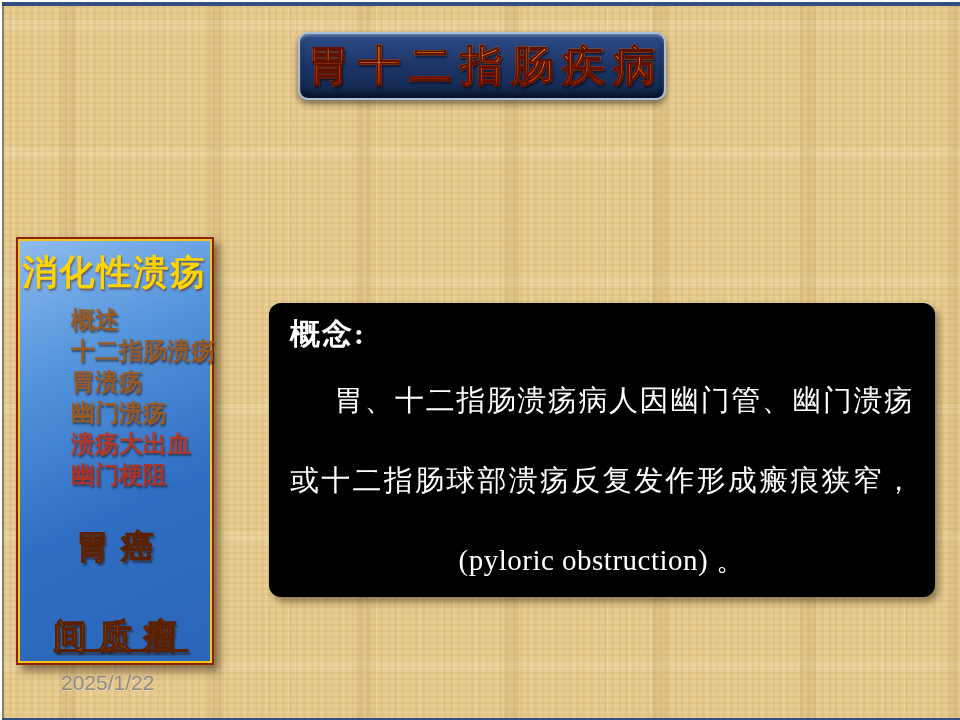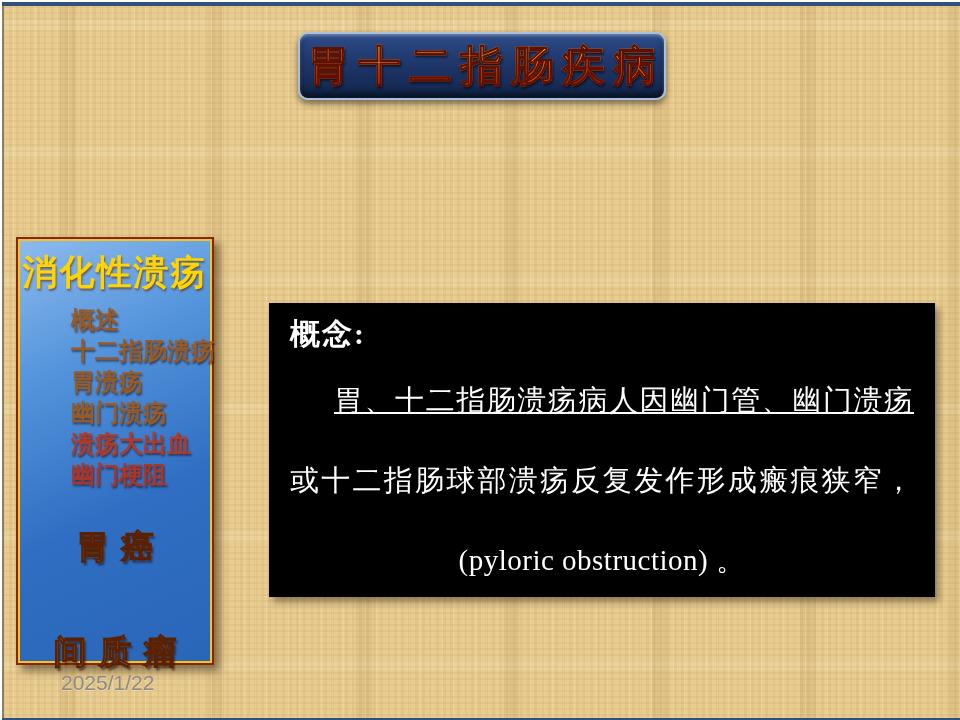--- a/index.html
+++ b/index.html
@@ -70,36 +70,37 @@
   }
   .sidebar-footer-item {
     position: absolute; left: 0; width: 100%; text-align: center;
     font-size: 33px; font-weight: bold; letter-spacing: 12px; text-indent: 12px;
     color: #d4882a;
     -webkit-text-stroke: 1px #5a2000;
     text-shadow: 2px 3px 2px rgba(40,15,5,0.55);
     cursor: pointer;
   }
   .footer-item-0 { top: 283px; }
-  .footer-item-1 { top: 388px; }
+  .footer-item-1 { top: 372px; text-decoration: underline; }
 
   
   .content-box {
     position: absolute; left: 267px; top: 301px; width: 666px; height: 294px;
     background: #000;
     color: #fff;
     padding: 0 20px;
     box-shadow: 4px 5px 7px rgba(40,30,15,0.45);
+    border-radius: 12px;
   }
   .content-heading {
     font-size: 30px; font-weight: bold; line-height: 48px; margin-top: 6px;
     letter-spacing: 2px;
   }
   .content-line { font-size: 29px; line-height: 80px; white-space: nowrap; }
-  .line-0 { text-indent: 44px; text-align: justify; text-align-last: justify; letter-spacing: 1px; white-space: normal; height: 80px; overflow: hidden; text-decoration: underline; }
+  .line-0 { text-indent: 44px; text-align: justify; text-align-last: justify; letter-spacing: 1px; white-space: normal; height: 80px; overflow: hidden; }
   .line-1 { text-align: justify; text-align-last: justify; letter-spacing: 1px; white-space: normal; height: 80px; overflow: hidden; }
   .line-2 { text-align: center; letter-spacing: 0.5px; }
 
   
   .slide-date {
     position: absolute; left: 58px; top: 668px;
     font-family: "Liberation Sans", "DejaVu Sans", sans-serif;
     font-size: 21px; color: #8a8a86;
     text-shadow: 0 1px 0 rgba(255,255,255,0.35);
   }

